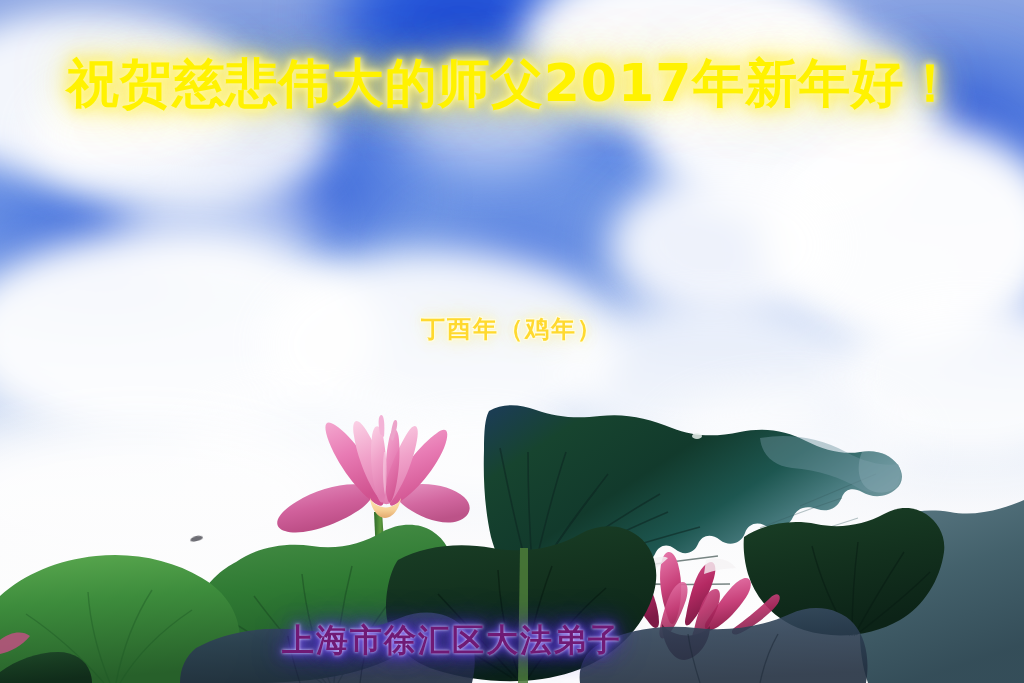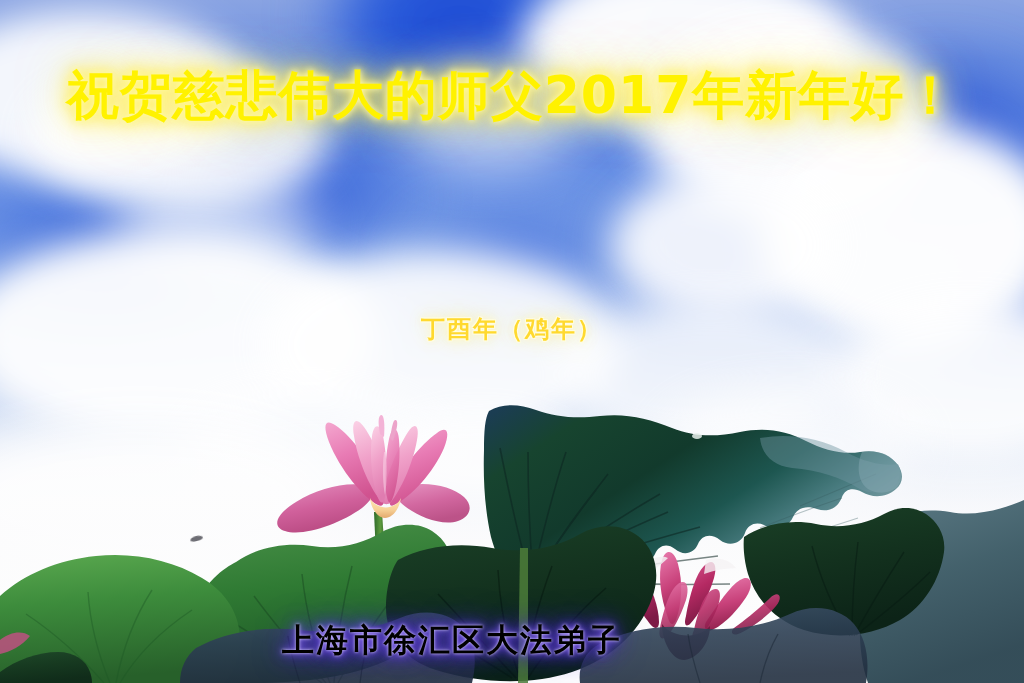--- a/index.html
+++ b/index.html
@@ -65,21 +65,21 @@
   .speck{position:absolute;left:190px;top:536px;width:13px;height:5px;
          background:#4a4a52;border-radius:50% 50% 50% 50%/60% 60% 40% 40%;
          transform:rotate(-14deg);opacity:.8;filter:blur(.4px);}
 
   
   .foliage{position:absolute;left:0;top:0;width:1024px;height:683px;}
   .foliage svg{display:block;}
 
   
   .title{
-    position:absolute;left:0;top:68px;width:1024px;
+    position:absolute;left:0;top:56px;width:1024px;
     text-align:center;
     font-family:"DejaVu Sans","Liberation Sans",sans-serif;
     font-weight:700;
     font-size:52px;
     line-height:1.05;
     letter-spacing:1px;
     color:#fff200;
     text-shadow:
       0 0 6px  #fffbb0,
       0 0 12px #fff06a,
@@ -104,21 +104,21 @@
       0 0 24px rgba(255,240,140,.6);
     white-space:nowrap;
   }
   .signature{
     position:absolute;left:0;top:619px;width:904px;
     text-align:center;
     font-family:"DejaVu Sans","Liberation Sans",sans-serif;
     font-weight:700;
     font-size:32px;
     letter-spacing:2px;
-    color:#000000;
+    color:#701a75;
     text-shadow:
       0 0 3px  #d8d2ff,
       0 0 7px  #8a6cf0,
       0 0 13px #5a33e0,
       0 0 22px #4a22d8,
       0 0 34px rgba(70,30,210,.8);
     white-space:nowrap;
   }
 </style>
 </head>

